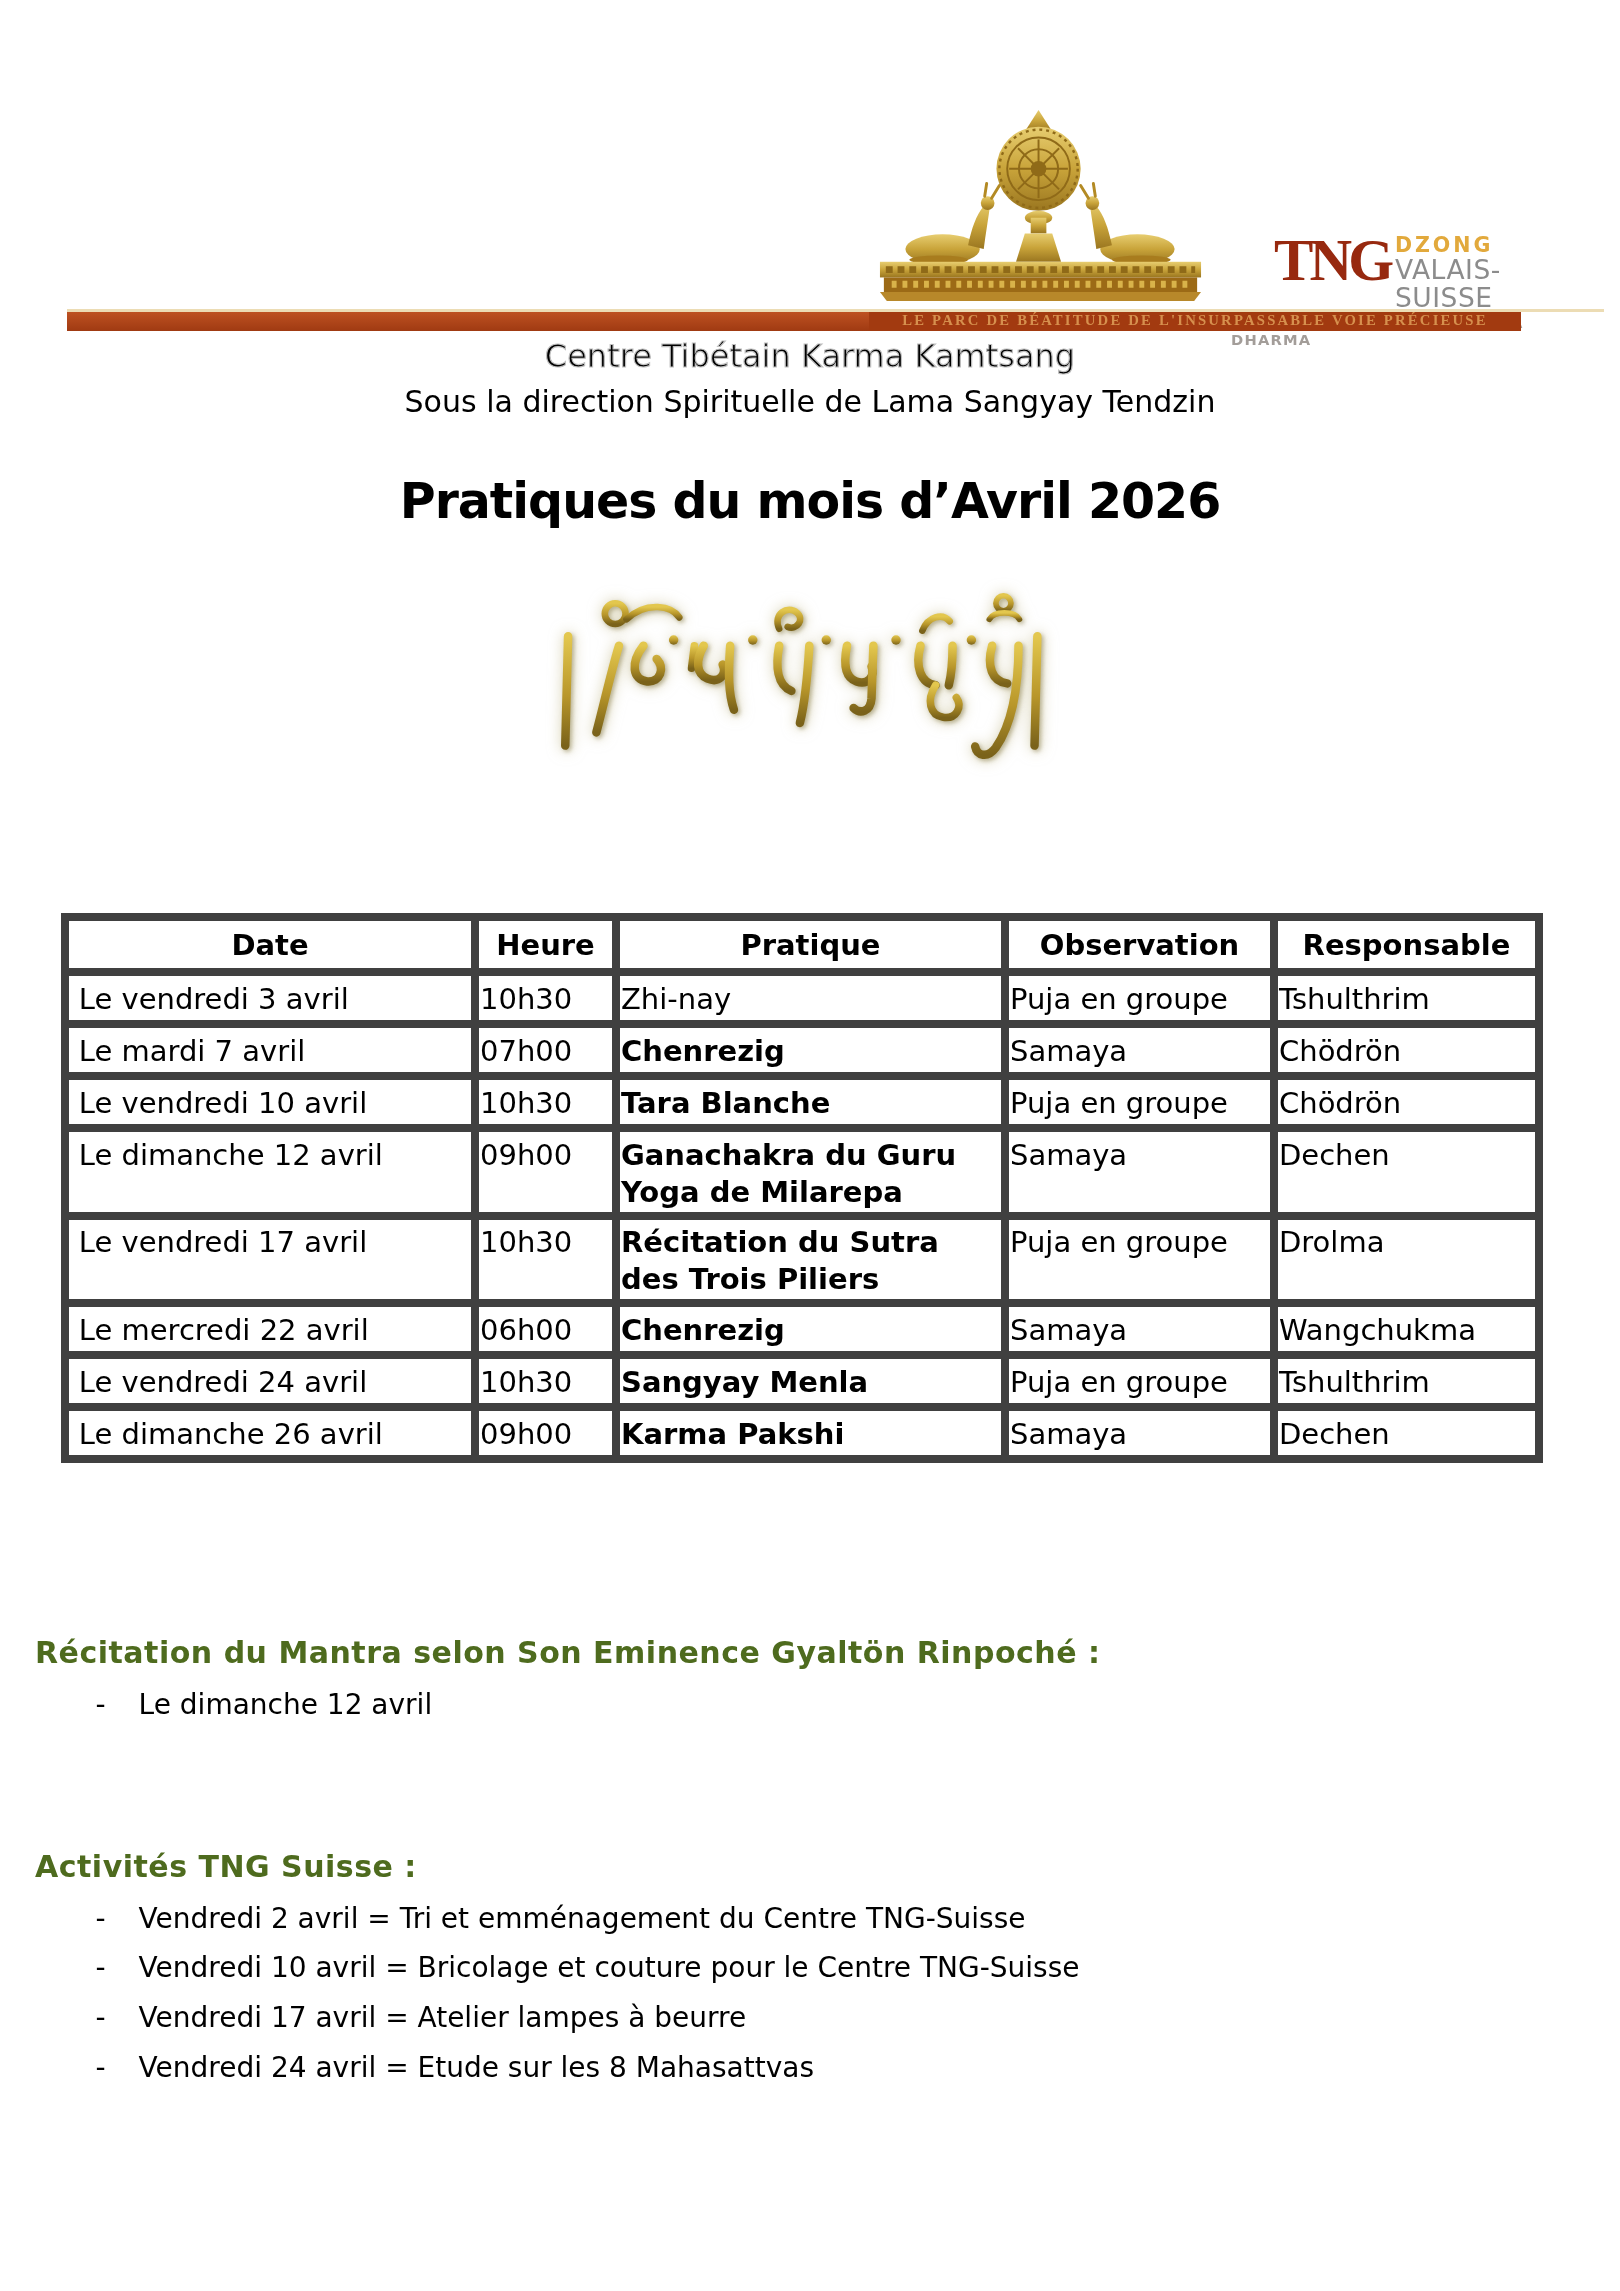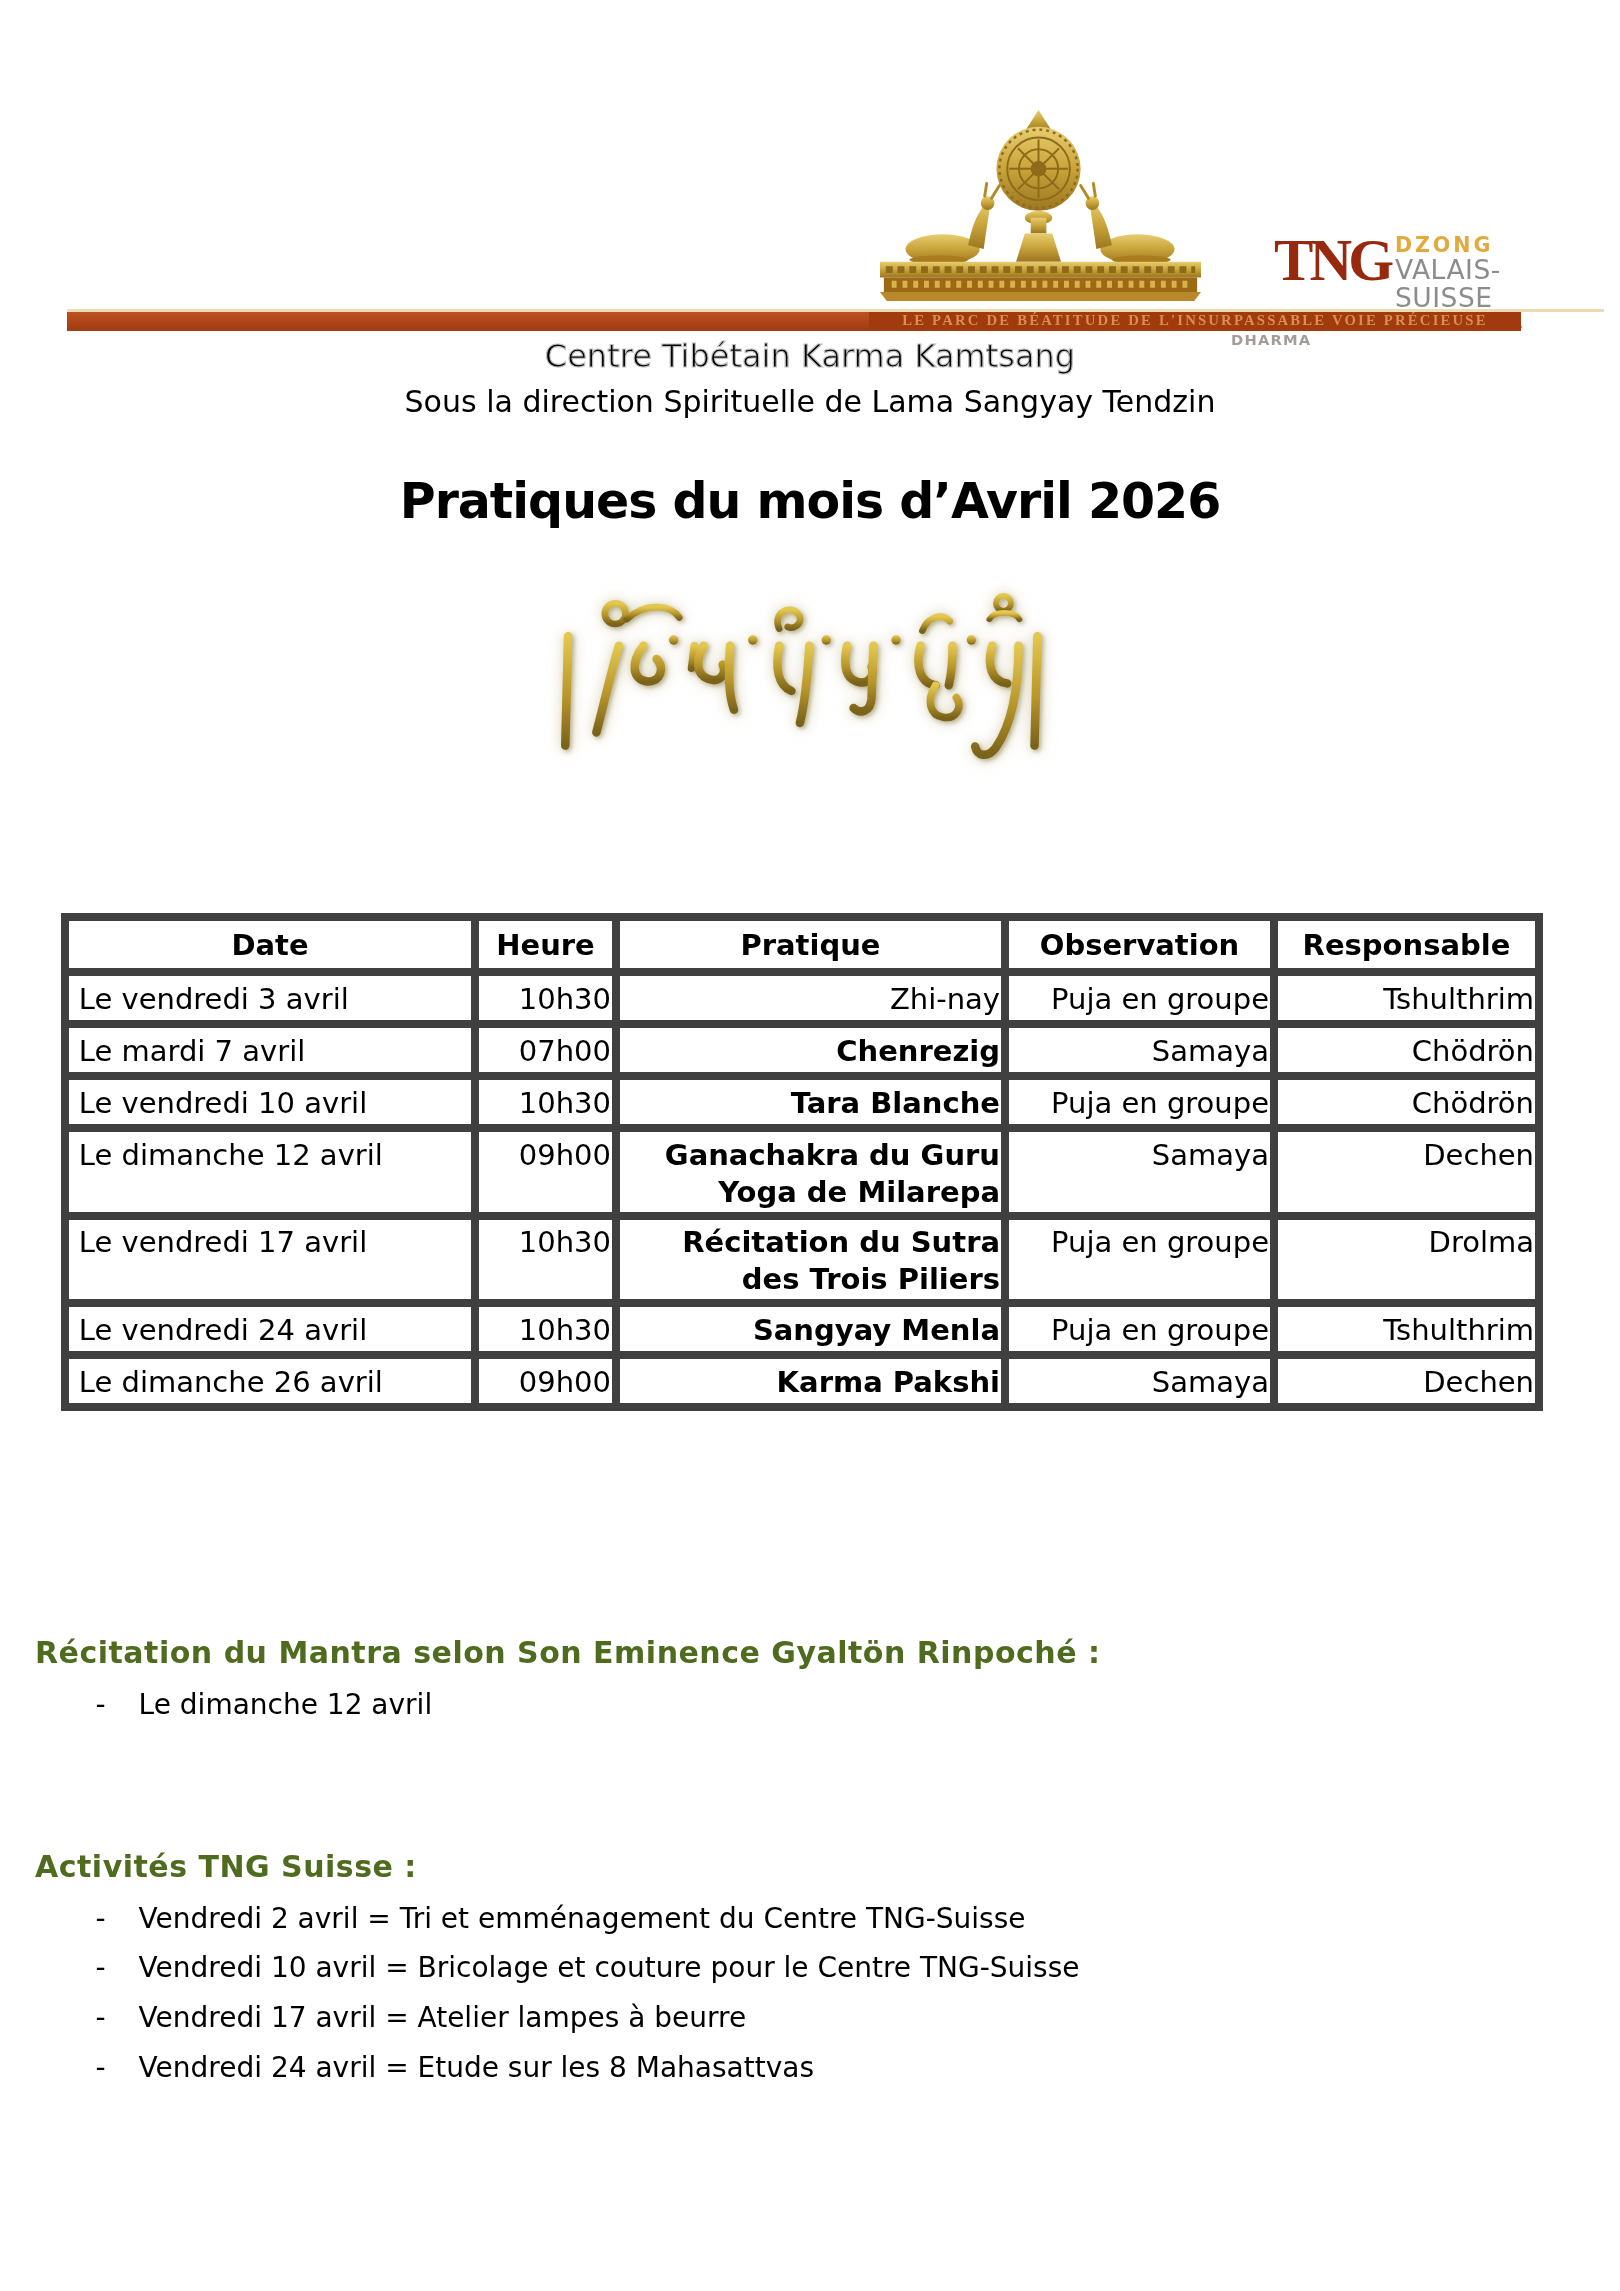--- a/index.html
+++ b/index.html
@@ -36,21 +36,21 @@
   
   #mantra{position:absolute;left:553px;top:586px;width:490px;height:191px;
           filter:drop-shadow(2px 2.9px 2px rgba(140,130,80,.55)) drop-shadow(0 0 6.9px rgba(190,180,130,.6));}
 
   
   #practice-table{position:absolute;left:61px;top:913px;border-collapse:collapse;
                   table-layout:fixed;width:1473px;font-size:29px;}
   #practice-table th,#practice-table td{border:8px solid #404040;overflow:hidden;}
   #practice-table{border:2.9px solid #4d4d4d;}
   #practice-table th{height:45px;font-weight:700;text-align:center;vertical-align:middle;}
-  #practice-table td{vertical-align:top;padding-top:4.9px;line-height:37px;text-align:right;}
+  #practice-table td{vertical-align:top;padding-top:4.9px;line-height:37px;text-align:left;}
   #practice-table td.col-date{text-align:left;padding-left:9.8px;}
   #practice-table td.col-pratique.bold{font-weight:700;}
   #practice-table tr.single td{height:38px;}
   #practice-table tr.double td{height:74px;}
 
   
   .section{position:absolute;left:35px;width:1372px;}
   #section-0{top:1633px;}
   #section-1{top:1847px;}
   .sec-heading{font-weight:700;font-size:30px;letter-spacing:0.5px;color:#4e6b1e;line-height:39px;}
@@ -242,20 +242,27 @@
           <td class="col-responsable">Dechen</td>
         </tr>
         <tr class="double">
           <td class="col-date">Le vendredi 17 avril</td>
           <td class="col-heure">10h30</td>
           <td class="col-pratique bold">Récitation du Sutra des Trois Piliers</td>
           <td class="col-observation">Puja en groupe</td>
           <td class="col-responsable">Drolma</td>
         </tr>
         <tr class="single">
+          <td class="col-date">Le mercredi 22 avril</td>
+          <td class="col-heure">06h00</td>
+          <td class="col-pratique bold">Chenrezig</td>
+          <td class="col-observation">Samaya</td>
+          <td class="col-responsable">Wangchukma</td>
+        </tr>
+        <tr class="single">
           <td class="col-date">Le vendredi 24 avril</td>
           <td class="col-heure">10h30</td>
           <td class="col-pratique bold">Sangyay Menla</td>
           <td class="col-observation">Puja en groupe</td>
           <td class="col-responsable">Tshulthrim</td>
         </tr>
         <tr class="single">
           <td class="col-date">Le dimanche 26 avril</td>
           <td class="col-heure">09h00</td>
           <td class="col-pratique bold">Karma Pakshi</td>

